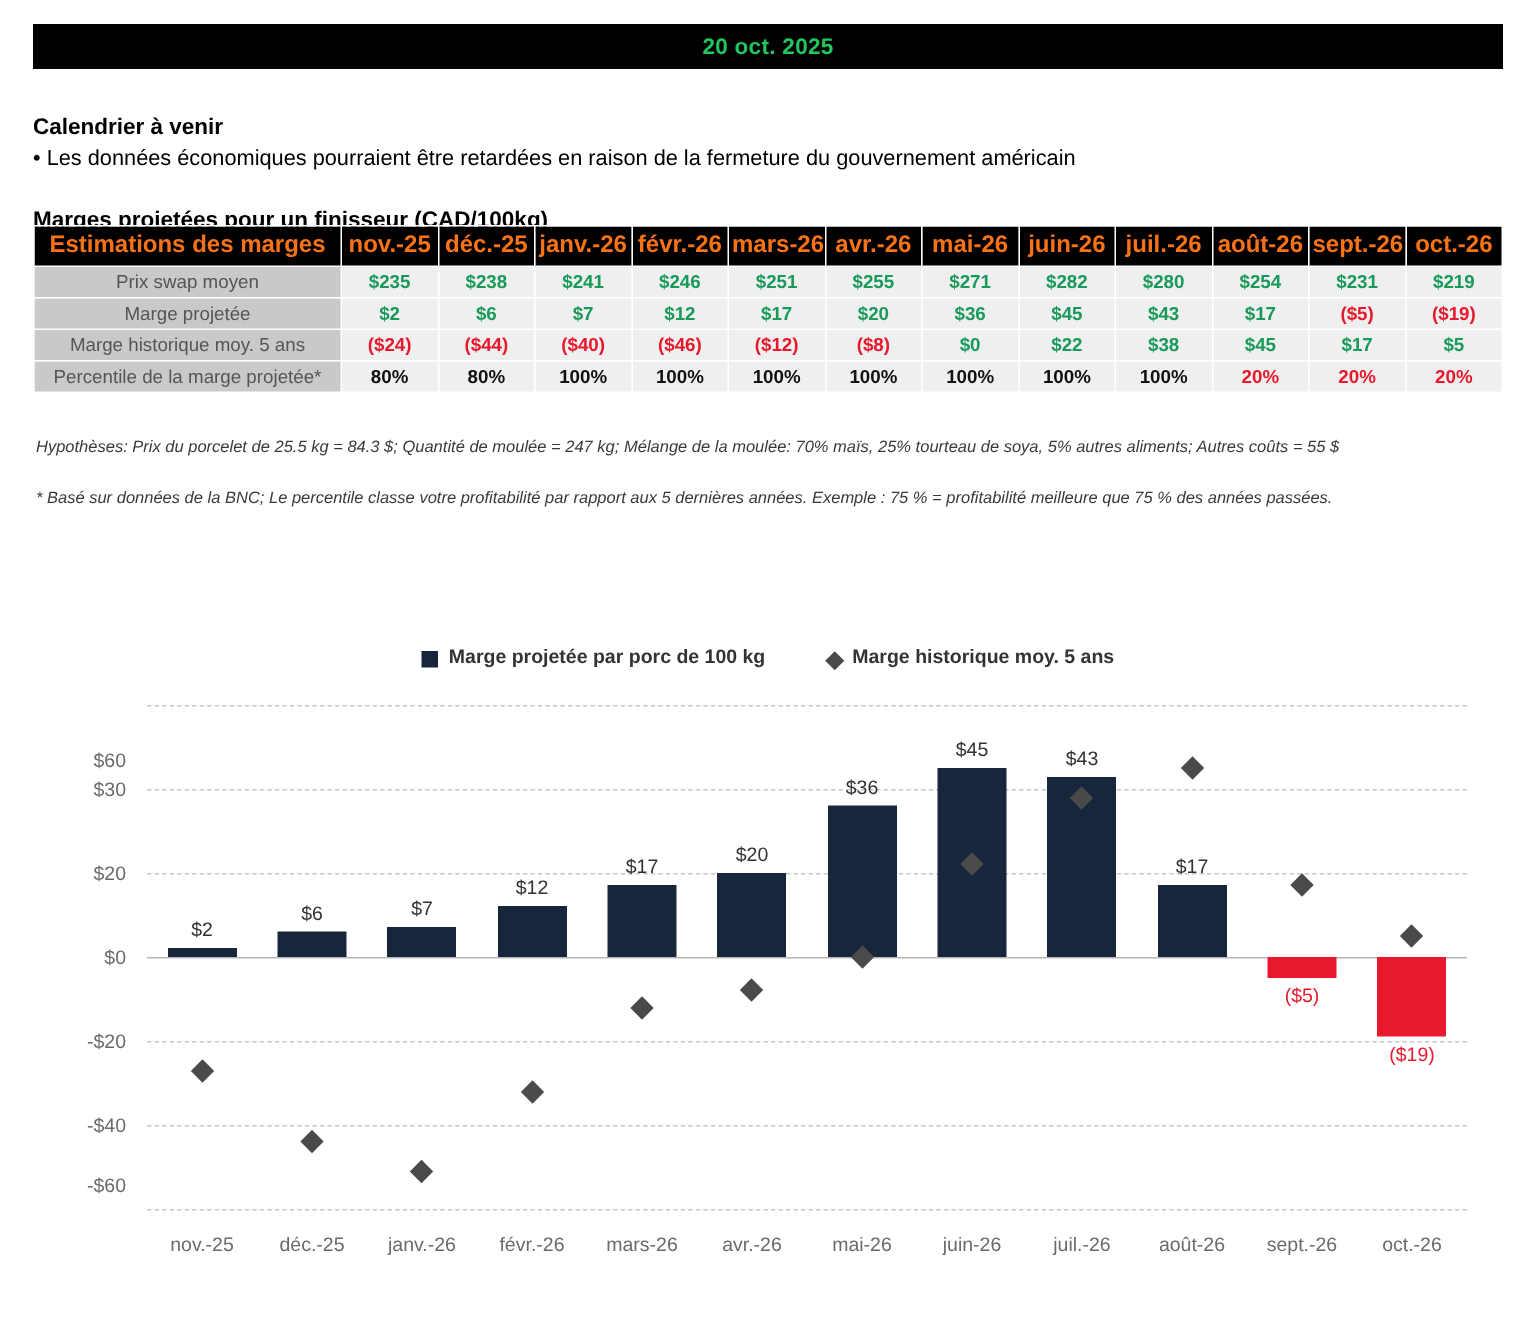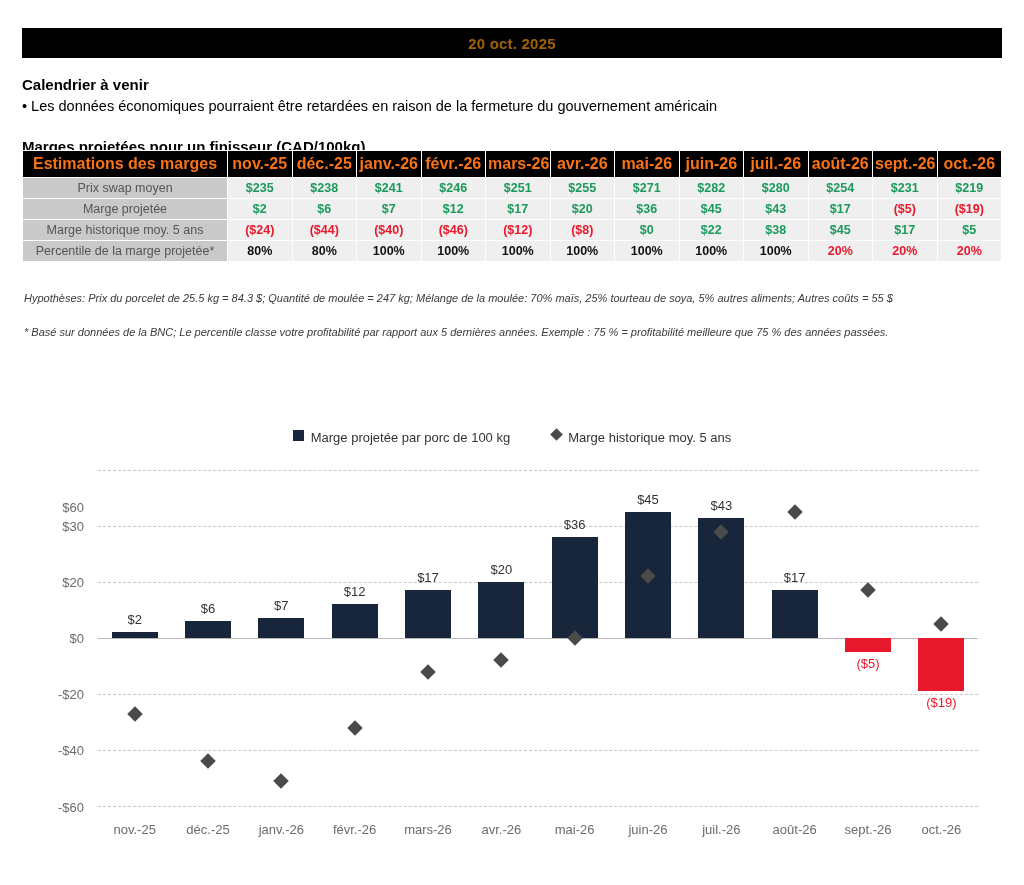--- a/index.html
+++ b/index.html
@@ -22,28 +22,27 @@
   }
 
   
   .datebar {
     position: absolute;
     left: 22px;
     top: 16px;
     width: 980px;
     height: 30px;
     background: #000000;
-    color: #a16207;
+    color: #22c55e;
     font-size: 15px;
     font-weight: bold;
     display: flex;
     align-items: center;
     justify-content: center;
     letter-spacing: 0.2px;
-    margin-top: 12px;
   }
 
   
   .h-calendar {
     position: absolute;
     left: 22px;
     top: 76px;
     font-size: 15px;
     font-weight: bold;
   }
@@ -125,21 +124,21 @@
     left: 0;
     top: 430px;
     width: 1024px;
     display: flex;
     justify-content: center;
     align-items: center;
     gap: 42px;
     font-size: 13px;
     color: #333333;
   }
-  .legend .item { display: flex; align-items: flex-start; gap: 7px; }
+  .legend .item { display: flex; align-items: flex-end; gap: 7px; font-weight: bold; }
   .sw-bar {
     width: 11px; height: 11px; background: #17263b; display: inline-block;
   }
   .sw-dot {
     width: 9px; height: 9px; background: #4a4a4a; display: inline-block;
     transform: rotate(45deg);
   }
 
   
   .chart {
@@ -330,21 +329,21 @@
         <div class="ylabel" style="top: 56px;">$30</div>
         <div class="gridline" style="top: 112px;"></div>
         <div class="ylabel" style="top: 112px;">$20</div>
         <div class="zeroline" style="top: 168px;"></div>
         <div class="ylabel" style="top: 168px;">$0</div>
         <div class="gridline" style="top: 224px;"></div>
         <div class="ylabel" style="top: 224px;">-$20</div>
         <div class="gridline" style="top: 280px;"></div>
         <div class="ylabel" style="top: 280px;">-$40</div>
         <div class="gridline" style="top: 336px;"></div>
-        <div class="ylabel" style="top: 337px;">-$60</div>
+        <div class="ylabel" style="top: 320px;">-$60</div>
         <div class="bar pos" style="left: 13.6667px; top: 162.4px; height: 5.6px;"></div>
         <div class="barlabel pos" style="left: -3.33333px; top: 142.4px;">$2</div>
         <div class="diamond" style="left: 36.6667px; top: 243.6px;"></div>
         <div class="xlabel" style="left: -8.33333px;">nov.-25</div>
         <div class="bar pos" style="left: 87px; top: 151.2px; height: 16.8px;"></div>
         <div class="barlabel pos" style="left: 70px; top: 131.2px;">$6</div>
         <div class="diamond" style="left: 110px; top: 291.2px;"></div>
         <div class="xlabel" style="left: 65px;">déc.-25</div>
         <div class="bar pos" style="left: 160.333px; top: 148.4px; height: 19.6px;"></div>
         <div class="barlabel pos" style="left: 143.333px; top: 128.4px;">$7</div>

